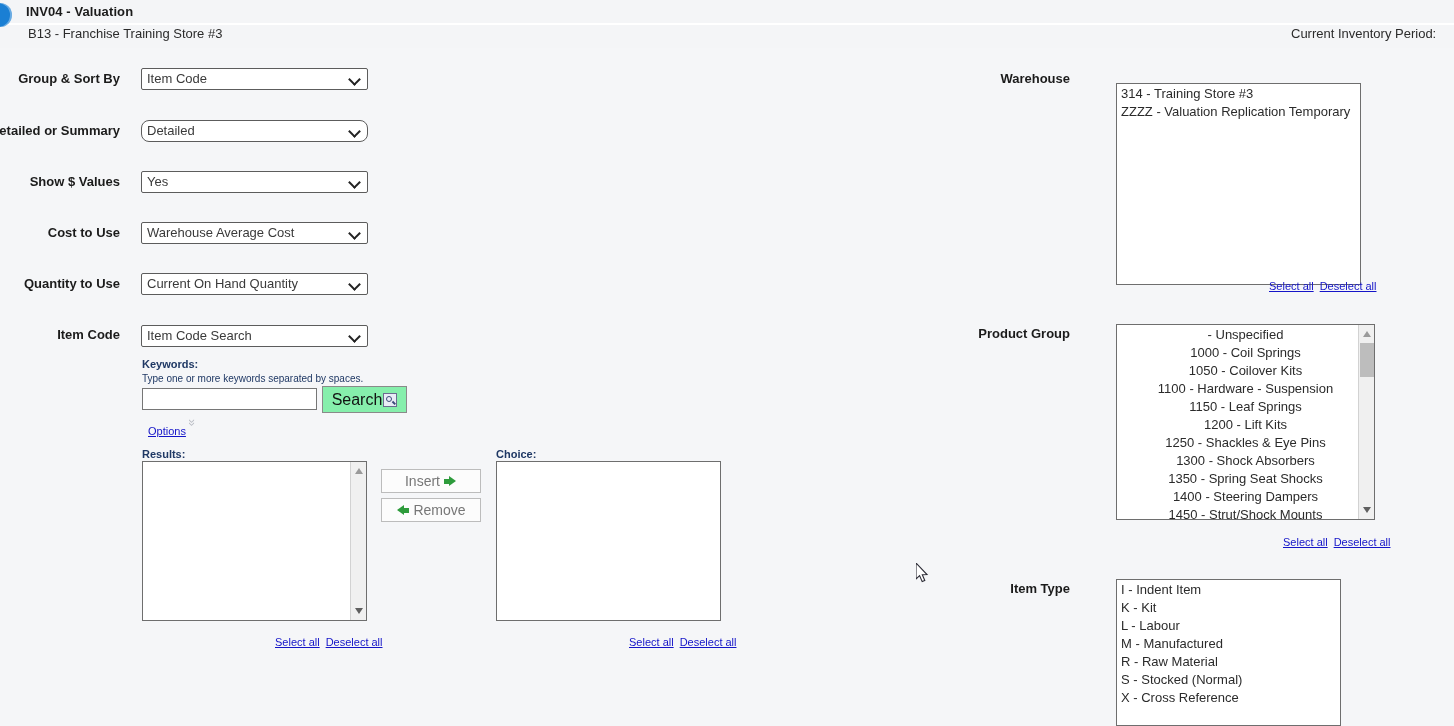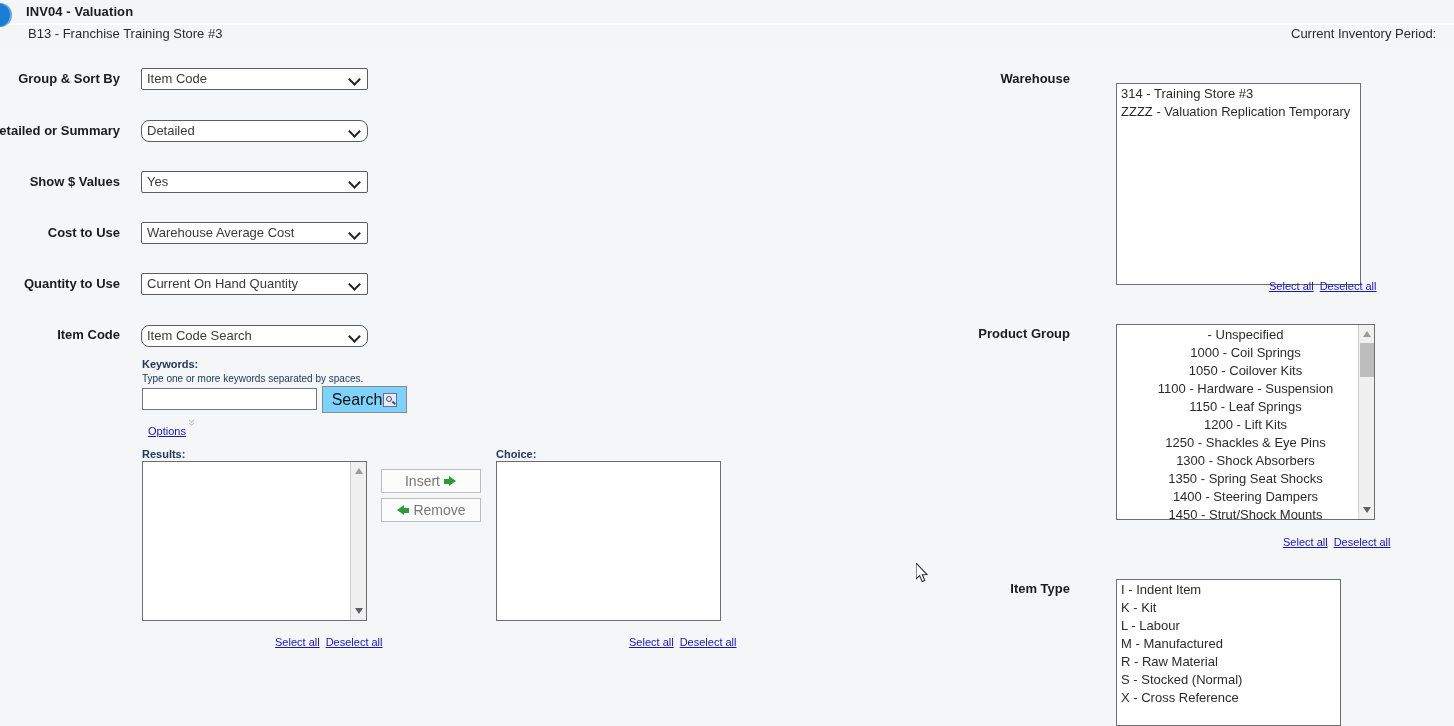--- a/index.html
+++ b/index.html
@@ -137,21 +137,21 @@
     font-size: 13px;
     color: #222;
     padding: 0 4px;
   }
   .search-btn {
     position: absolute;
     left: 322px; top: 386px;
     width: 85px; height: 27px;
     box-sizing: border-box;
     border: 1px solid #8a8a8a;
-    background: #7dd3fc;
+    background: #86efac;
     font-family: "Liberation Sans", sans-serif;
     font-size: 16px;
     color: #111;
     display: flex;
     align-items: center;
     justify-content: center;
     cursor: pointer;
     padding: 8px;
   }
   .mag-icon {
@@ -361,21 +361,21 @@
   <span class="chev"></span>
 </div>
 
 <div class="field-label" style="left:-20px; top:276px; width:140px;">Quantity to Use</div>
 <div class="sel" style="left:141px; top:273px;">
   <span>Current On Hand Quantity</span>
   <span class="chev"></span>
 </div>
 
 <div class="field-label" style="left:-20px; top:327px; width:140px;">Item Code</div>
-<div class="sel" style="left:141px; top:325px;border-radius:8px;">
+<div class="sel" style="left:141px; top:325px;">
   <span>Item Code Search</span>
   <span class="chev"></span>
 </div>
 
 <div class="sub-label" style="left:142px; top:358px;">Keywords:</div>
 <div class="hint-text" style="left:142px; top:373px;">Type one or more keywords separated by spaces.</div>
 <input class="text-input" style="left: 142px; top: 388px; width: 175px; height: 22px;" value="" placeholder="">
 <button class="search-btn">
   <span>Search</span>
   <span class="mag-icon"></span>

